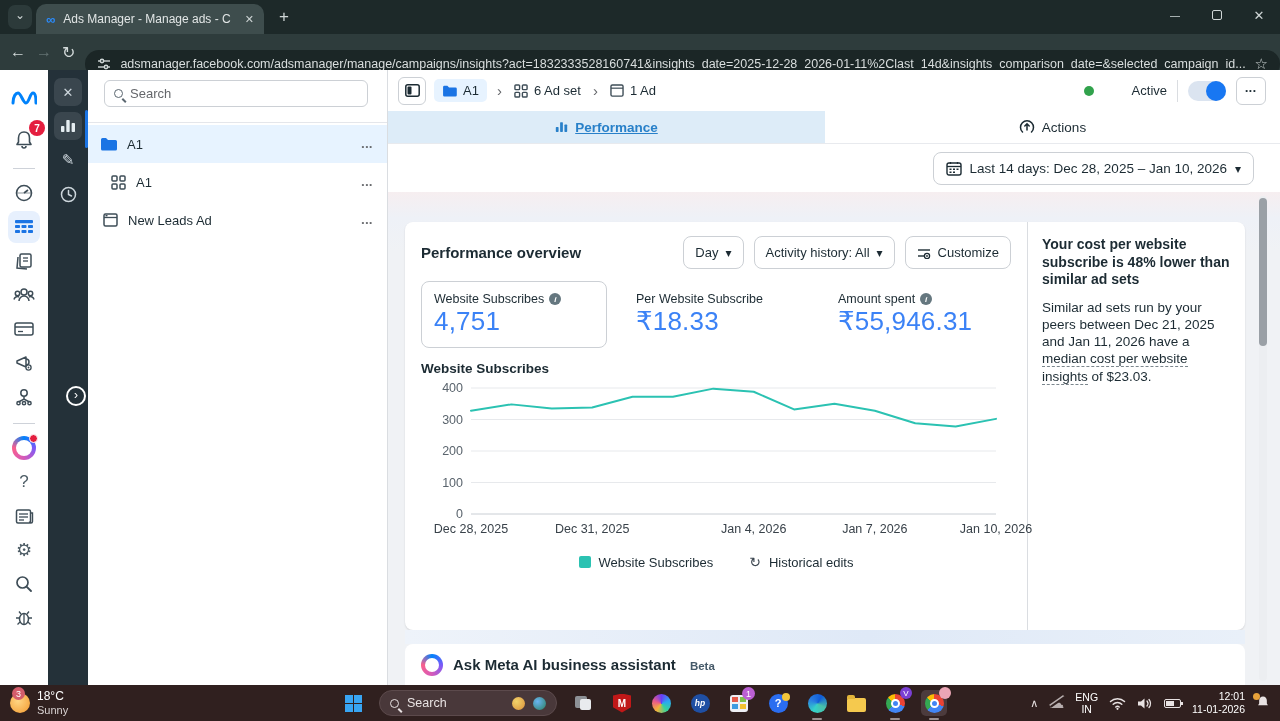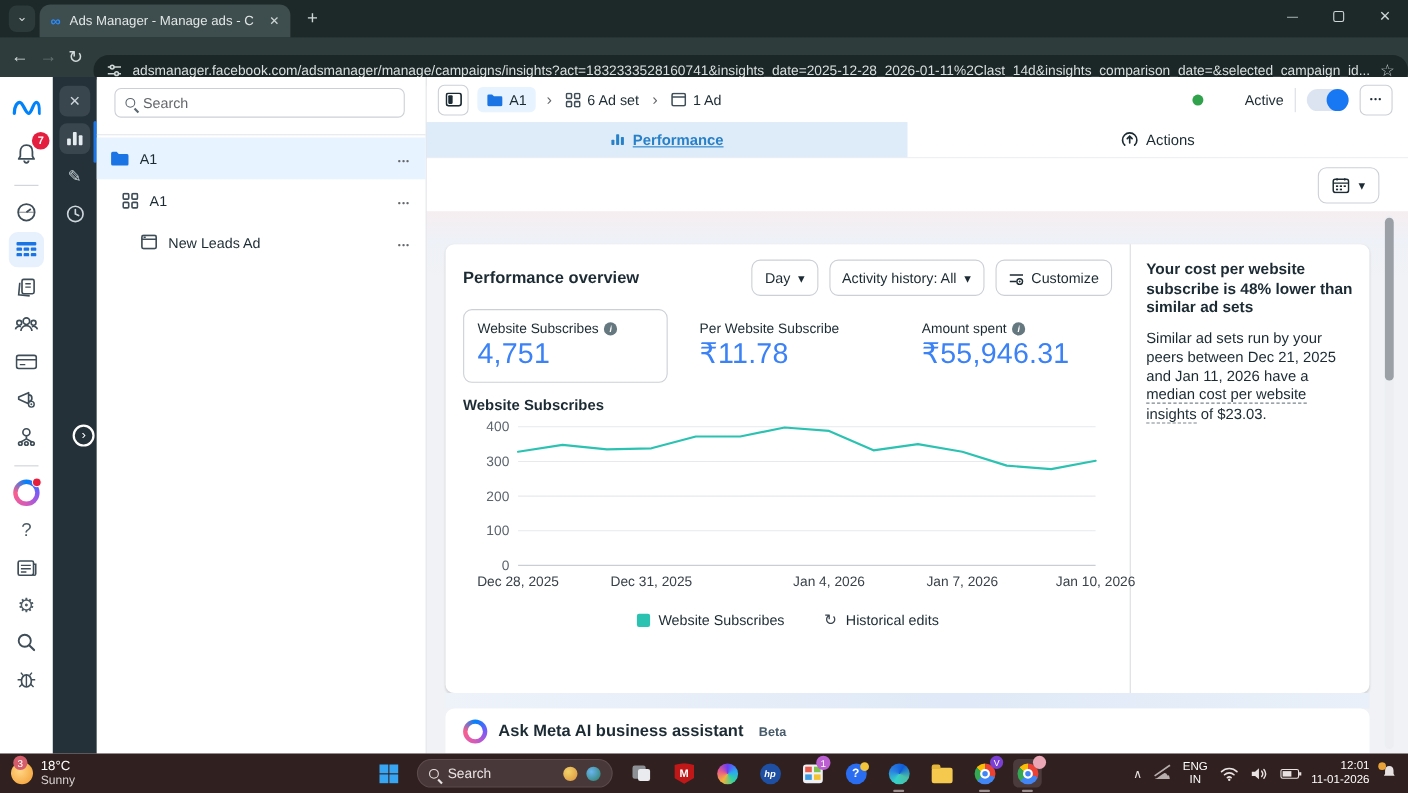--- a/index.html
+++ b/index.html
@@ -394,21 +394,21 @@
             <g fill="none" stroke="#3e4d57" stroke-width="1.5">
               <rect x="1" y="1" width="5" height="5" rx="1"></rect>
               <rect x="9" y="1" width="5" height="5" rx="1"></rect>
               <rect x="1" y="9" width="5" height="5" rx="1"></rect>
               <rect x="9" y="9" width="5" height="5" rx="1"></rect>
             </g>
           </svg>
         <span class="tr-label">A1</span>
         <span class="tr-kebab"></span>
       </div>
-      <div class="tree-row" style="padding-left:40px;">
+      <div class="tree-row" style="padding-left:15px;">
         <svg width="15" height="14" viewBox="0 0 15 14">
             <rect x="1" y="1" width="13" height="12" rx="1.5" fill="none" stroke="#3e4d57" stroke-width="1.5"></rect>
             <line x1="1" y1="4.5" x2="14" y2="4.5" stroke="#3e4d57" stroke-width="1.3"></line>
             <rect x="2.5" y="2" width="2" height="1.4" fill="#3e4d57"></rect>
           </svg>
         <span class="tr-label">New Leads Ad</span>
         <span class="tr-kebab"></span>
       </div>
     </div>
   </div>
@@ -484,20 +484,21 @@
             <line x1="4.5" y1="1" x2="4.5" y2="3" stroke="#1c2b33" stroke-width="1.3"></line>
             <line x1="11.5" y1="1" x2="11.5" y2="3" stroke="#1c2b33" stroke-width="1.3"></line>
             <g fill="#1c2b33">
               <rect x="3.5" y="7.5" width="2" height="1.5"></rect>
               <rect x="7" y="7.5" width="2" height="1.5"></rect>
               <rect x="10.5" y="7.5" width="2" height="1.5"></rect>
               <rect x="3.5" y="10.5" width="2" height="1.5"></rect>
               <rect x="7" y="10.5" width="2" height="1.5"></rect>
             </g>
           </svg>
+        <span class="date-label">Last 14 days: Dec 28, 2025 – Jan 10, 2026</span>
         <span class="caret"></span>
       </div>
     </div>
 
     <div class="content">
       <div class="ov-card">
         <div class="ov-left">
           <div class="ov-head">
             <span class="ov-title">Performance overview</span>
             <div class="ov-controls">
@@ -525,21 +526,21 @@
               <div class="m-label">
                   <span>Website Subscribes</span>
                   <span class="info-dot"></span>
                 </div>
               <div class="m-value">4,751</div>
             </div>
             <div class="metric">
               <div class="m-label">
                   <span>Per Website Subscribe</span>
                 </div>
-              <div class="m-value">₹11.78</div>
+              <div class="m-value">₹18.33</div>
             </div>
             <div class="metric">
               <div class="m-label">
                   <span>Amount spent</span>
                   <span class="info-dot"></span>
                 </div>
               <div class="m-value">₹55,946.31</div>
             </div>
           </div>
           <div class="chart-title">Website Subscribes</div>

